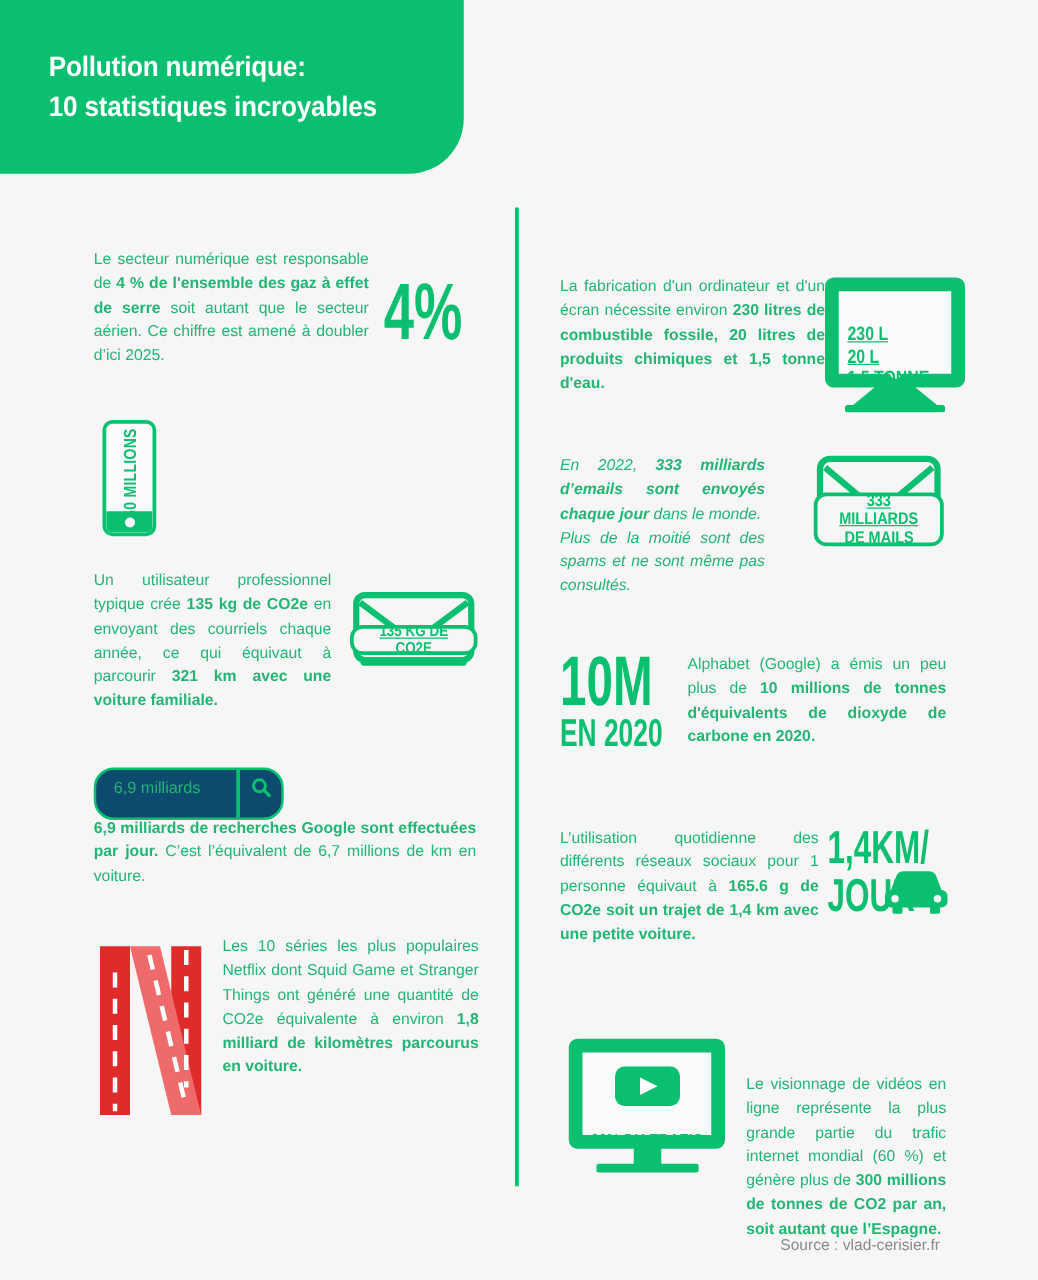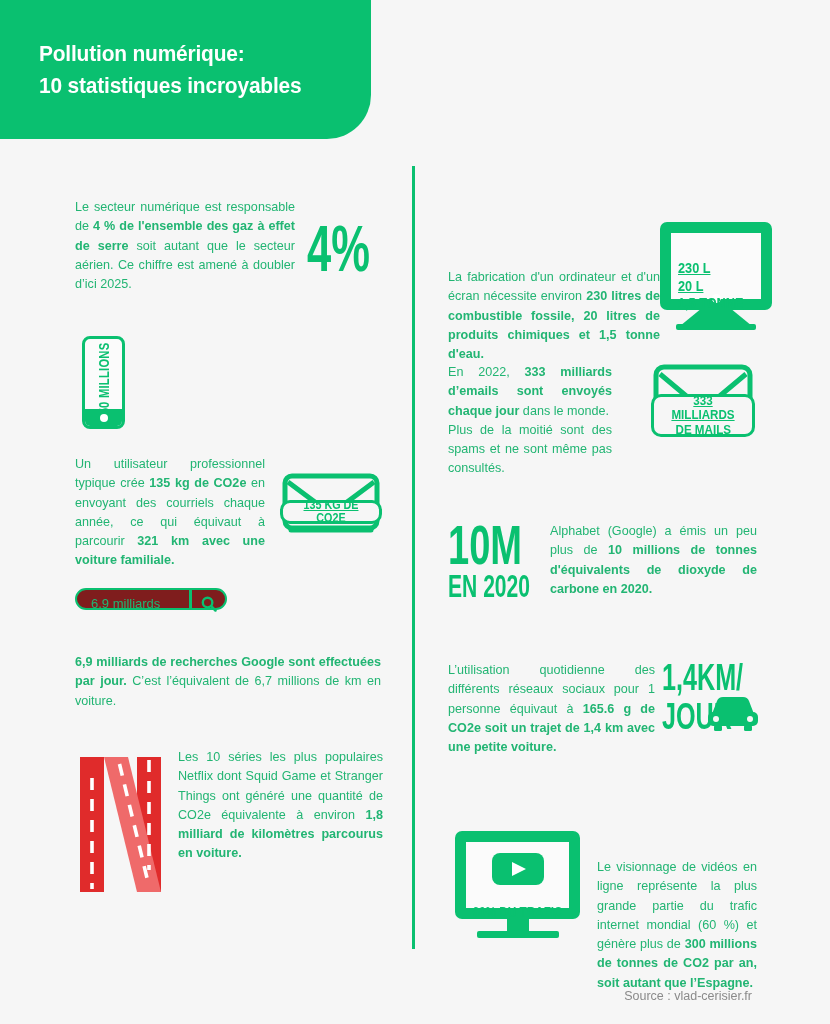--- a/index.html
+++ b/index.html
@@ -134,25 +134,25 @@
     align-items: center;
     justify-content: center;
     line-height: 1.04;
     text-decoration: underline;
   }
   .env-badge span { display: block; transform: scaleX(0.86); }
 
   
   .searchbar {
     position: absolute;
-    left: 75px; top: 588px;
-    width: 152px; height: 22px;
+    left: 75px; top: 614px;
+    width: 152px; height: 42px;
     border: 2.6px solid #0ac070;
     border-radius: 16px;
-    background: #7f1d1d;
+    background: #0c4a6e;
   }
   .searchbar-value {
     position: absolute;
     left: 14px; top: 6px;
     color: #22b573;
     font-size: 13px;
   }
   .searchbar-sep {
     position: absolute;
     right: 33px; top: 0; bottom: 0;
@@ -281,39 +281,39 @@
     <g stroke="#ffffff" stroke-width="3.6" stroke-dasharray="12 9" stroke-linecap="butt">
       <line x1="14" y1="26" x2="14" y2="137"></line>
       <line x1="71" y1="8" x2="71" y2="118"></line>
       <line x1="41.5" y1="12" x2="69" y2="126"></line>
     </g>
   </svg>
   <div class="block" style="left:178px; top:748px; width:205px;">
     <div class="txt"><span>Les 10 séries les plus populaires Netflix dont Squid Game et Stranger Things ont généré une quantité de CO2e équivalente à environ </span><b>1,8 milliard de kilomètres parcourus en voiture.</b></div>
   </div>
 
-  <div class="block" style="left:448px; top:220px; width:212px;margin-top:48px;">
+  <div class="block" style="left:448px; top:220px; width:212px;">
     <div class="txt"><span>La fabrication d'un ordinateur et d'un écran nécessite environ </span><b>230 litres de combustible fossile, 20 litres de produits chimiques et 1,5 tonne d'eau.</b></div>
   </div>
   <div class="monitor" style="left:660px; top:222px; width:112px; height:108px;">
     <div class="mon-screen" style="width:112px; height:88px;"></div>
     <div class="mon-dot" style="left:50%; margin-left:-4.5px; top:72px; width:9px; height:9px;"></div>
     <div class="mon-lines" style="left:18px; top:20px; font-size:15.5px;text-decoration:underline;">
       <span>230 L
 20 L
 1,5 TONNE</span>
     </div>
     <svg style="position:absolute; left:16px; top:86px; width:80px; height:22px;" viewBox="0 0 80 22">
       <polygon points="26,0 54,0 76,18 4,18" fill="#0ac070"></polygon>
       <rect x="0" y="16" width="80" height="6" rx="2" fill="#0ac070"></rect>
     </svg>
   </div>
 
   <div class="block" style="left:448px; top:363px; width:164px;">
-    <div class="txt" style="white-space:pre-line;"><span>En 2022, </span><b>333 milliards d’emails sont envoyés chaque jour</b><span> dans le monde.
+    <div class="txt" style="white-space:pre-line;font-style:italic;"><span>En 2022, </span><b>333 milliards d’emails sont envoyés chaque jour</b><span> dans le monde.
 Plus de la moitié sont des spams et ne sont même pas consultés.</span></div>
   </div>
   <div class="env-wrap" style="left:652px; top:363px; width:102px; height:82px;">
     <svg class="env" viewBox="0 0 102 82">
       <rect x="4" y="4" width="94" height="58" rx="8" ry="8" fill="none" stroke="#0ac070" stroke-width="5"></rect>
       <path d="M8 11 L51 47 L94 11" fill="none" stroke="#0ac070" stroke-width="5" stroke-linejoin="round"></path>
     </svg>
     <div class="env-badge" style="left:-1px; top:31px; width:104px; height:43px; font-size:13.5px; flex-direction:column;">
       <span>333 MILLIARDS</span>
       <span>DE MAILS</span>

